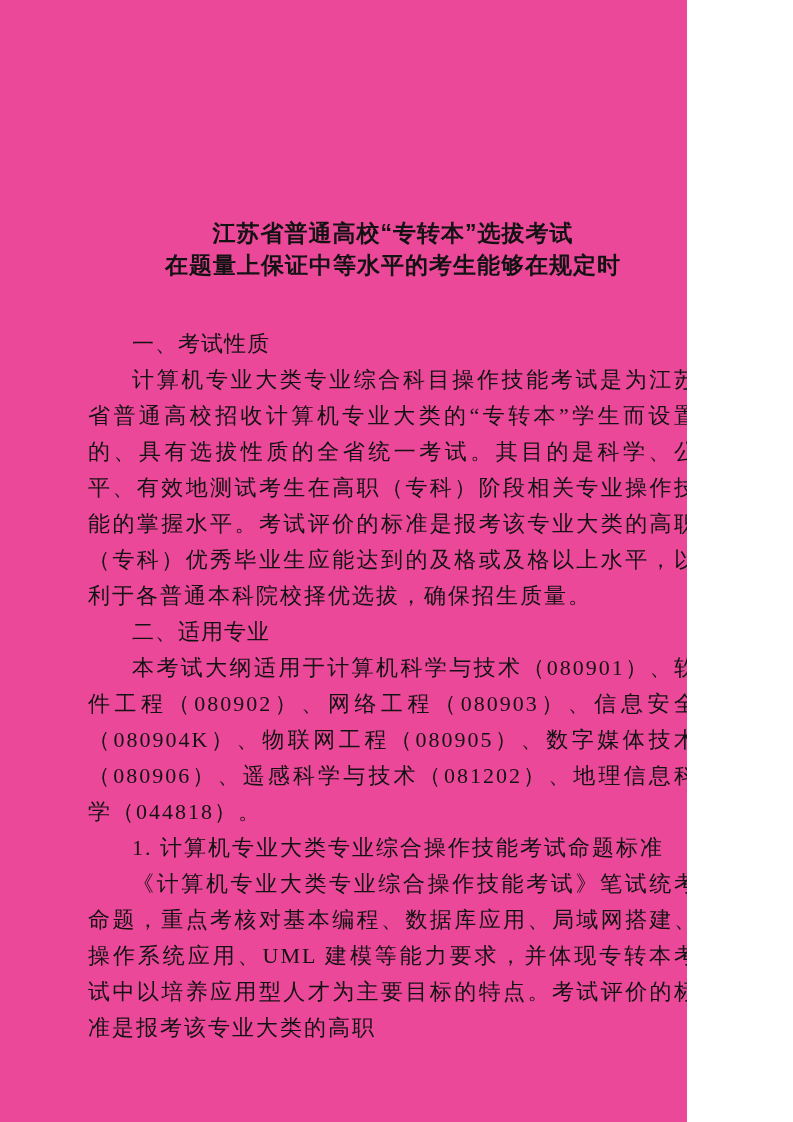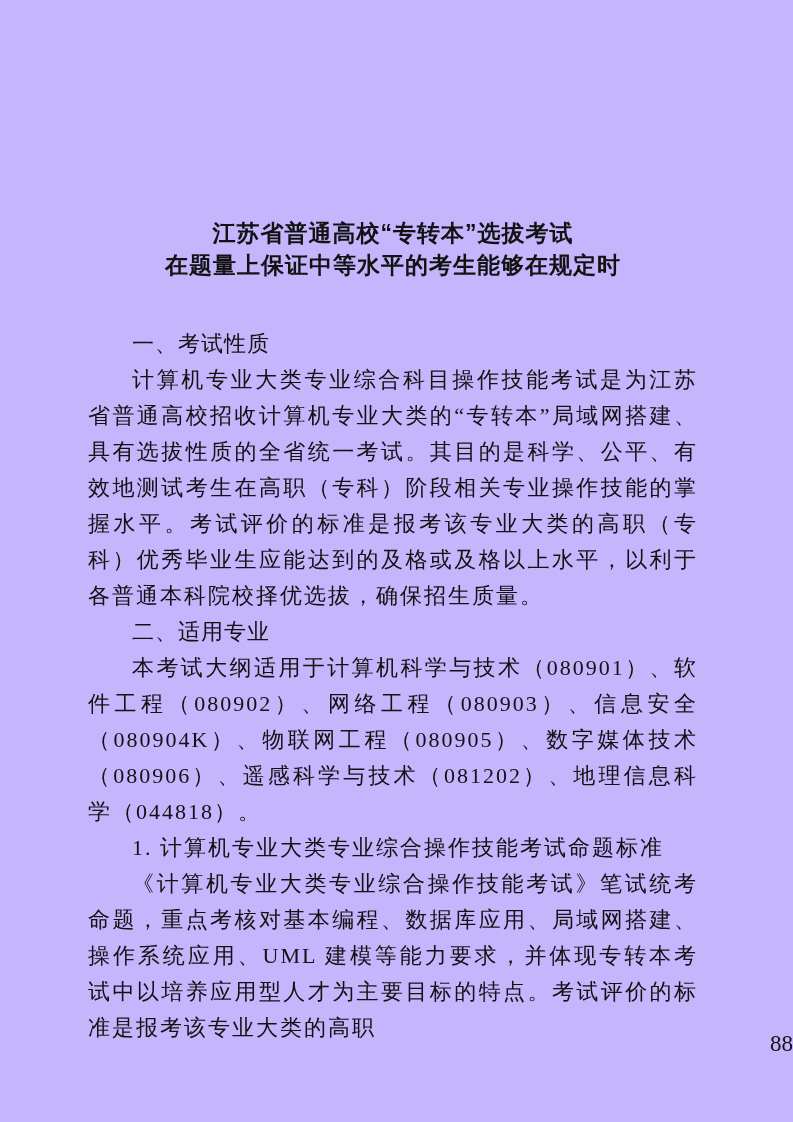--- a/index.html
+++ b/index.html
@@ -4,22 +4,22 @@
 <style>
   * { margin: 0; padding: 0; box-sizing: border-box; }
   html, body { background: #ffffff; }
   body {
     width: 793px; height: 1122px;
     font-family: "Liberation Serif", "DejaVu Serif", serif;
     color: #121212;
   }
   .page {
     position: relative;
-    width: 793px; height: 1122px;
-    background: #c4b5fd;
+    width: 687px; height: 1122px;
+    background: #ec4899;
     overflow: hidden;
   }
   .title-block {
     position: absolute;
     top: 217px; left: 88px; width: 610px;
     text-align: center;
     font-family: "Liberation Sans", "DejaVu Sans", sans-serif;
     font-weight: bold;
     font-size: 23px;
     line-height: 32px;
@@ -56,21 +56,21 @@
 
 <div class="page">
 
   <div class="title-block">
     <div>江苏省普通高校“专转本”选拔考试</div>
     <div>在题量上保证中等水平的考生能够在规定时</div>
   </div>
 
   <div class="content">
     <div class="heading">一、考试性质</div>
-    <p class="para">计算机专业大类专业综合科目操作技能考试是为江苏省普通高校招收计算机专业大类的“专转本”局域网搭建、具有选拔性质的全省统一考试。其目的是科学、公平、有效地测试考生在高职（专科）阶段相关专业操作技能的掌握水平。考试评价的标准是报考该专业大类的高职（专科）优秀毕业生应能达到的及格或及格以上水平，以利于各普通本科院校择优选拔，确保招生质量。</p>
+    <p class="para">计算机专业大类专业综合科目操作技能考试是为江苏省普通高校招收计算机专业大类的“专转本”学生而设置的、具有选拔性质的全省统一考试。其目的是科学、公平、有效地测试考生在高职（专科）阶段相关专业操作技能的掌握水平。考试评价的标准是报考该专业大类的高职（专科）优秀毕业生应能达到的及格或及格以上水平，以利于各普通本科院校择优选拔，确保招生质量。</p>
 
     <div class="heading">二、适用专业</div>
     <p class="para">本考试大纲适用于计算机科学与技术（080901）、软件工程（080902）、网络工程（080903）、信息安全（080904K）、物联网工程（080905）、数字媒体技术（080906）、遥感科学与技术（081202）、地理信息科学（044818）。</p>
 
     <p class="subitem">1. 计算机专业大类专业综合操作技能考试命题标准</p>
     <p class="para">《计算机专业大类专业综合操作技能考试》笔试统考命题，重点考核对基本编程、数据库应用、局域网搭建、操作系统应用、UML 建模等能力要求，并体现专转本考试中以培养应用型人才为主要目标的特点。考试评价的标准是报考该专业大类的高职</p>
   </div>
 
   <div class="page-number">88</div>
 

